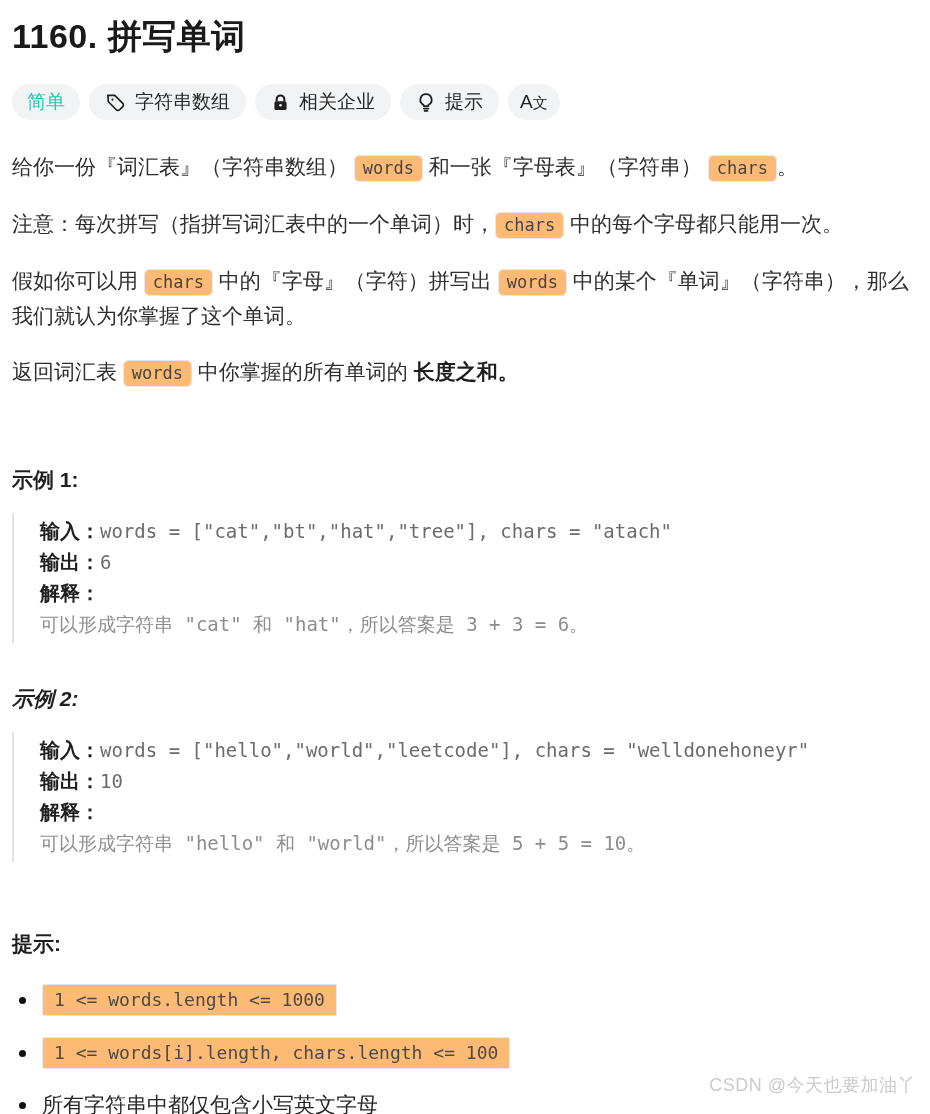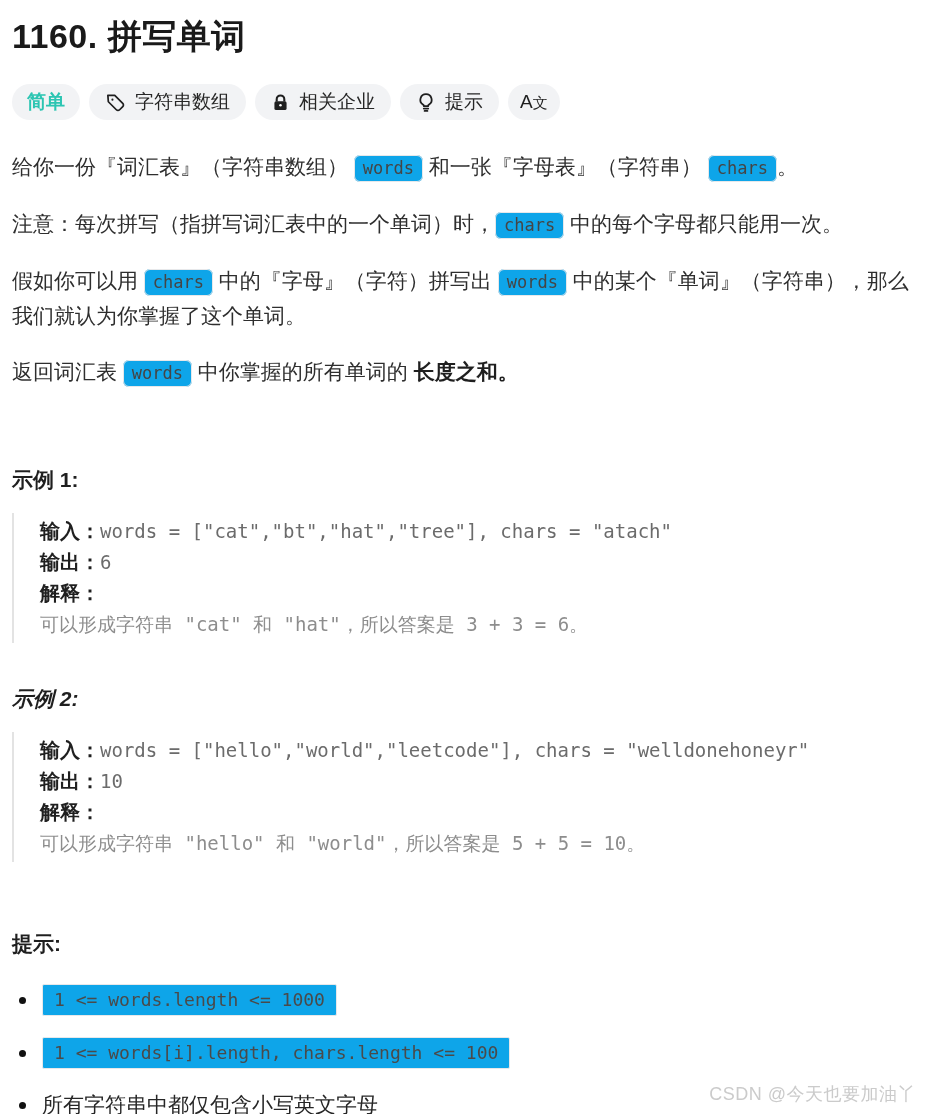--- a/index.html
+++ b/index.html
@@ -16,33 +16,33 @@
     line-height: 44px; letter-spacing: 0.5px;
   }
   
   .badge-row { display: flex; align-items: center; gap: 9px; margin-top: 26px; }
   .pill {
     display: inline-flex; align-items: center; gap: 9px;
     height: 36px; padding: 0 16px; border-radius: 18px;
     background: #f2f3f5; font-size: 19px; color: #262626;
     cursor: pointer; user-select: none; white-space: nowrap;
   }
-  .pill.difficulty { padding: 0 15px; font-weight: 700; }
+  .pill.difficulty { padding: 0 15px; font-weight: 400; }
   .pill.translate { padding: 0 12px; }
   .pill .icon { display: inline-flex; align-items: center; }
   .translate-glyph { font-size: 19px; color: #1f1f1f; }
   .translate-glyph .cjk { font-size: 15px; }
   
   .description { margin-top: 30px; }
   .para { font-size: 21px; line-height: 34px; margin-bottom: 22px; color: #2e2e2e; }
   .para strong { font-weight: 700; color: #1f1f1f; }
   .chip {
     font-family: "DejaVu Sans Mono", monospace;
     font-size: 17px; color: #454545;
-    background: #0ea5e9; border: 1px solid #e7e8ea;
+    background: #fdba74; border: 1px solid #e7e8ea;
     border-radius: 6px; padding: 2px 8px 3px;
     white-space: nowrap;
   }
   
   .example-header { font-size: 21px; font-weight: 700; color: #1f1f1f; line-height: 28px; }
   .example-header.first { margin-top: 76px; }
   .example-header.later { margin-top: 42px; font-style: italic; }
   .example-block {
     margin-top: 19px; margin-bottom: 26px;
     border-left: 2px solid #e3e3e3;
@@ -60,21 +60,21 @@
   .constraints-list { list-style: none; margin-top: 26px; }
   .constraints-list li { display: flex; align-items: center; margin-bottom: 21px; min-height: 30px; }
   .dot {
     width: 7px; height: 7px; border-radius: 50%;
     background: #111; margin: 0 16px 0 7px; flex: 0 0 auto;
   }
   .chip-lg { font-size: 18px; padding: 4px 11px 5px; border-radius: 2px; color: #4a4a4a; }
   .constraint-text { font-size: 21px; color: #262626; }
   
   .watermark {
-    position: absolute; right: 14px; bottom: 8px;
+    position: absolute; right: 14px; bottom: 17px;
     font-size: 18px; color: #cbcbcb; letter-spacing: 0.5px;
   }
   svg { display: block; }
 </style>
 </head>
 <body>
 
 <h1 class="page-title">1160. 拼写单词</h1>
 
 <div class="badge-row">

